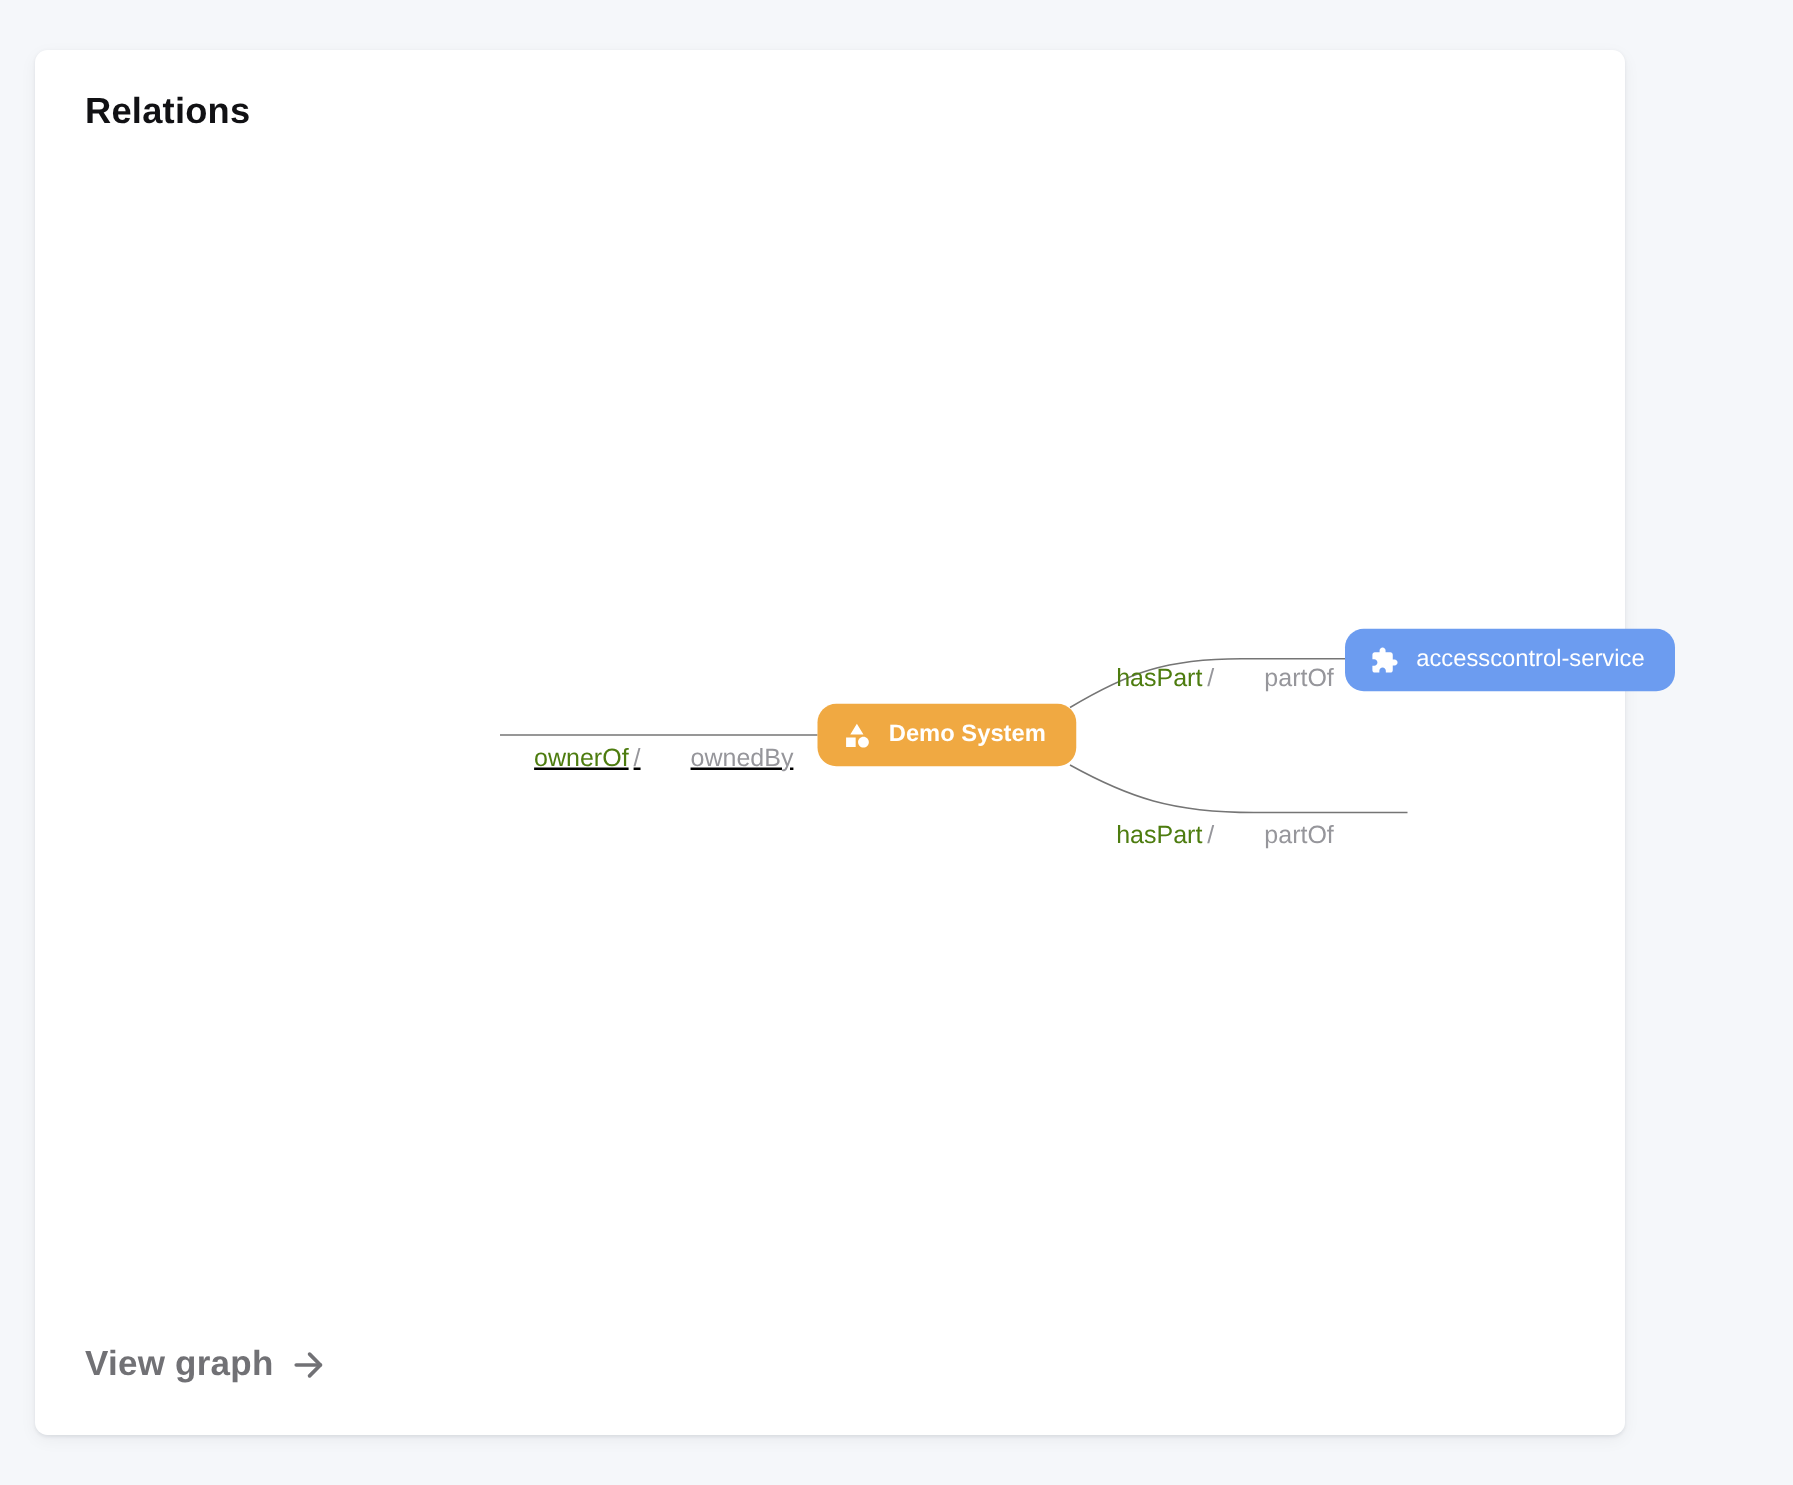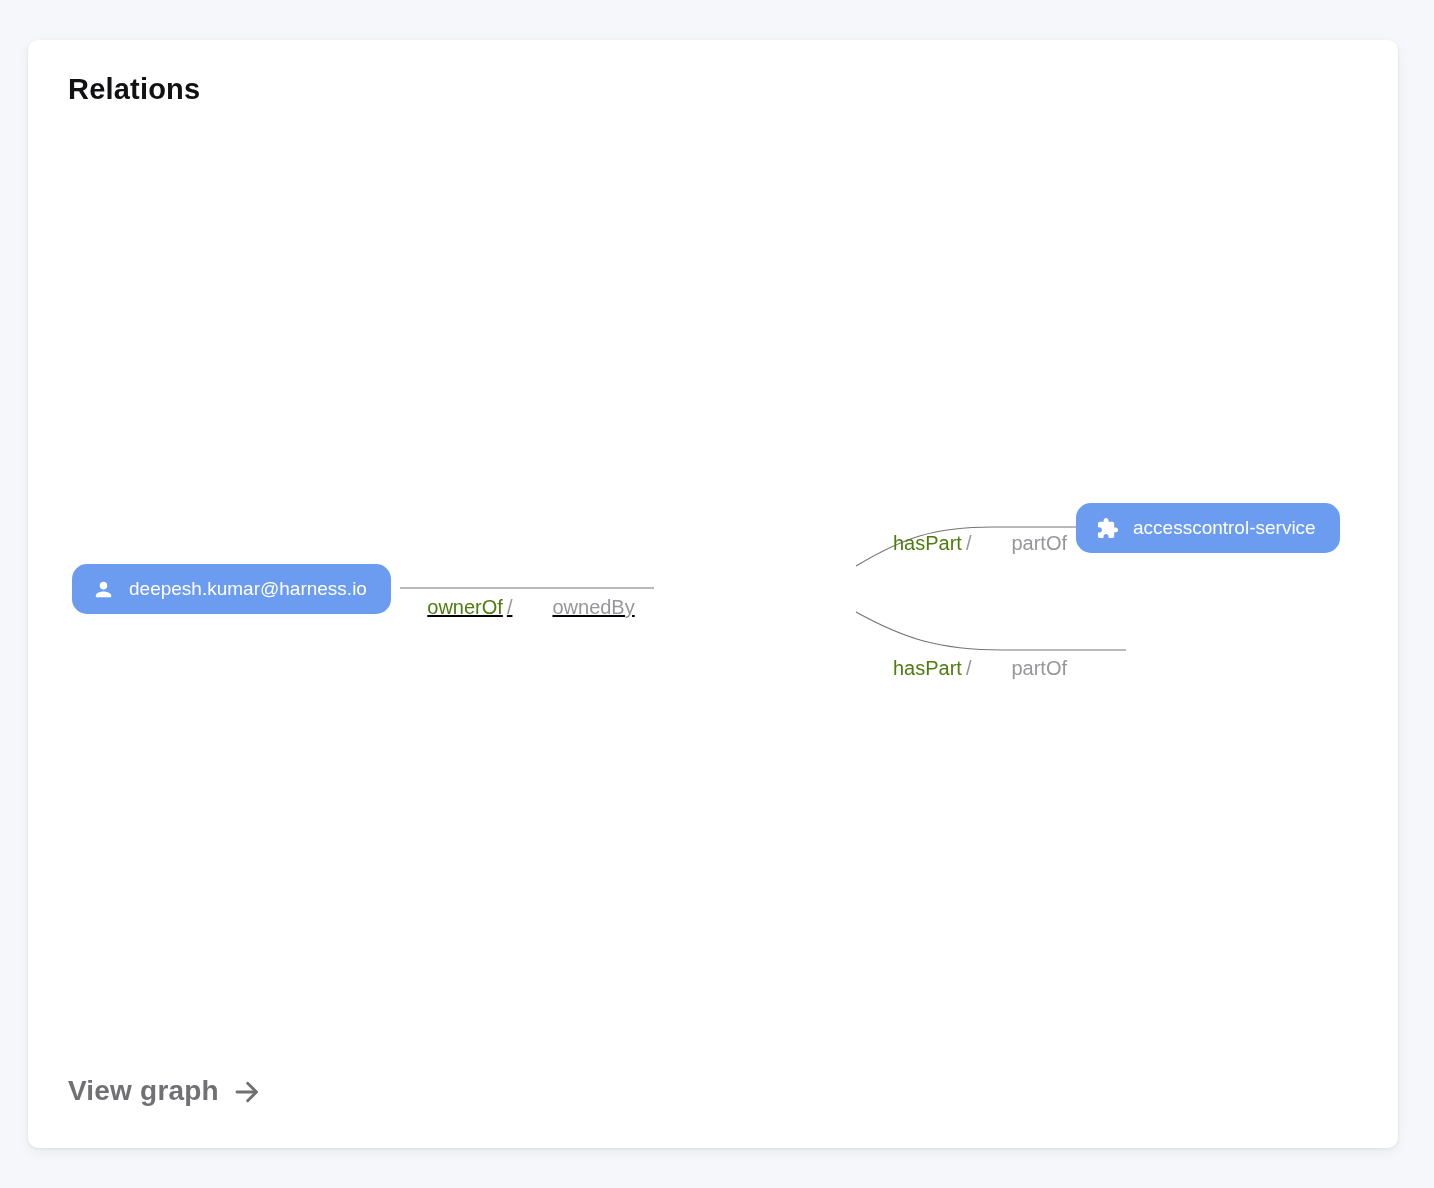--- a/index.html
+++ b/index.html
@@ -5,21 +5,21 @@
   * { margin: 0; padding: 0; box-sizing: border-box; }
   html, body {
     width: 1434px; height: 1188px;
     background: #f5f7fa;
     font-family: "Liberation Sans", sans-serif;
     overflow: hidden;
   }
   .page { position: relative; width: 1434px; height: 1188px; }
   .card {
     position: absolute; left: 28px; top: 40px;
-    width: 1370px; height: 1108px;
+    width: 1272px; height: 1108px;
     background: #ffffff;
     border-radius: 10px;
     box-shadow: 0 1px 3px rgba(16,24,40,.08), 0 4px 14px rgba(16,24,40,.05);
   }
   .card-title {
     position: absolute; left: 40px; top: 33px;
     font-size: 29px; font-weight: 700; color: #111114;
     letter-spacing: .2px;
   }
   .graph { position: absolute; inset: 0; }
@@ -81,29 +81,29 @@
       </div>
 
       <div class="edge-label label-haspart-top">
         <span class="lp">hasPart</span><span class="ls">/</span><span class="lg">partOf</span>
       </div>
 
       <div class="edge-label label-haspart-bottom">
         <span class="lp">hasPart</span><span class="ls">/</span><span class="lg">partOf</span>
       </div>
 
-      <div class="node node-user" style="background: rgb(108, 156, 240);">
+
+      <div class="node node-system" style="background: rgb(240, 169, 66);">
         <span class="nicon">
           <svg viewBox="0 0 24 24">
-              <path d="M12 12c2.21 0 4-1.79 4-4s-1.79-4-4-4-4 1.79-4 4 1.79 4 4 4zm0 2c-2.67 0-8 1.34-8 4v2h16v-2c0-2.66-5.33-4-8-4z"></path>
+              <path d="M12 2l-5.5 9h11L12 2zm5.5 11c-2.49 0-4.5 2.01-4.5 4.5s2.01 4.5 4.5 4.5 4.5-2.01 4.5-4.5-2.01-4.5-4.5-4.5zM3 21.5h8v-8H3v8z"></path>
             </svg>
         </span>
-        <span>deepesh.kumar@harness.io</span>
+        <span>Demo System</span>
       </div>
-
 
       <div class="node node-service" style="background: rgb(108, 156, 240);">
         <span class="nicon">
           <svg viewBox="0 0 24 24">
               <path d="M20.5 11H19V7c0-1.1-.9-2-2-2h-4V3.5C13 2.12 11.88 1 10.5 1S8 2.12 8 3.5V5H4c-1.1 0-1.99.9-1.99 2v3.8H3.5c1.49 0 2.7 1.21 2.7 2.7s-1.21 2.7-2.7 2.7H2V20c0 1.1.9 2 2 2h3.8v-1.5c0-1.49 1.21-2.7 2.7-2.7 1.49 0 2.7 1.21 2.7 2.7V22H17c1.1 0 2-.9 2-2v-4h1.5c1.38 0 2.5-1.12 2.5-2.5S21.88 11 20.5 11z"></path>
             </svg>
         </span>
         <span>accesscontrol-service</span>
       </div>
 

